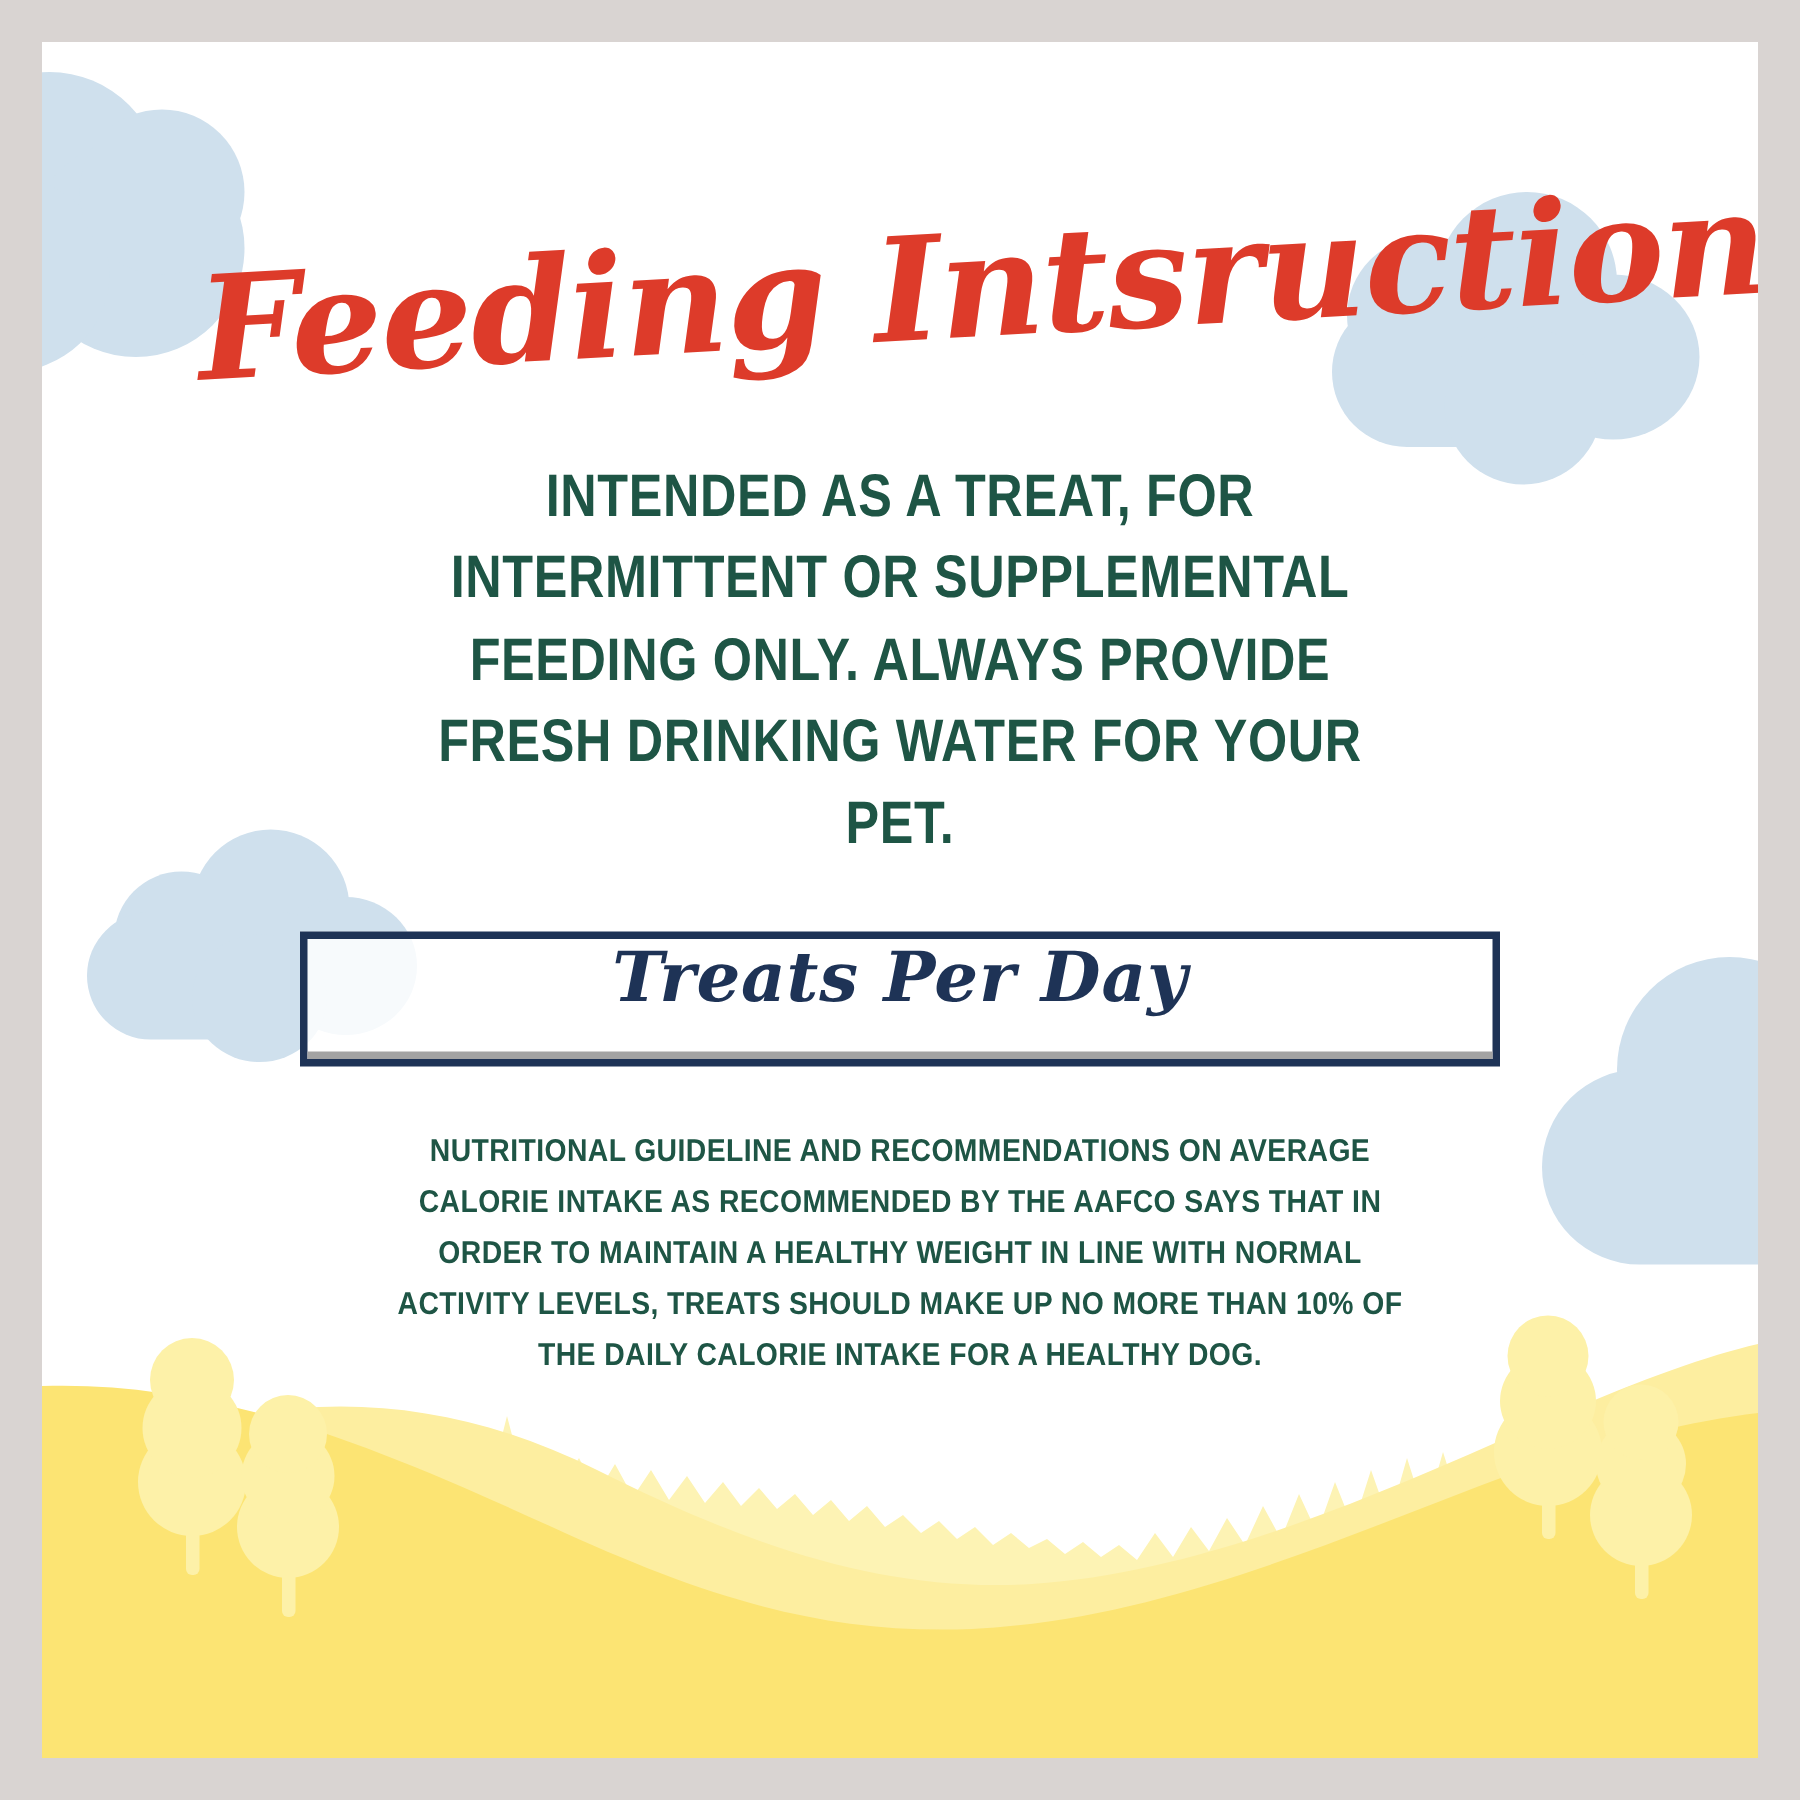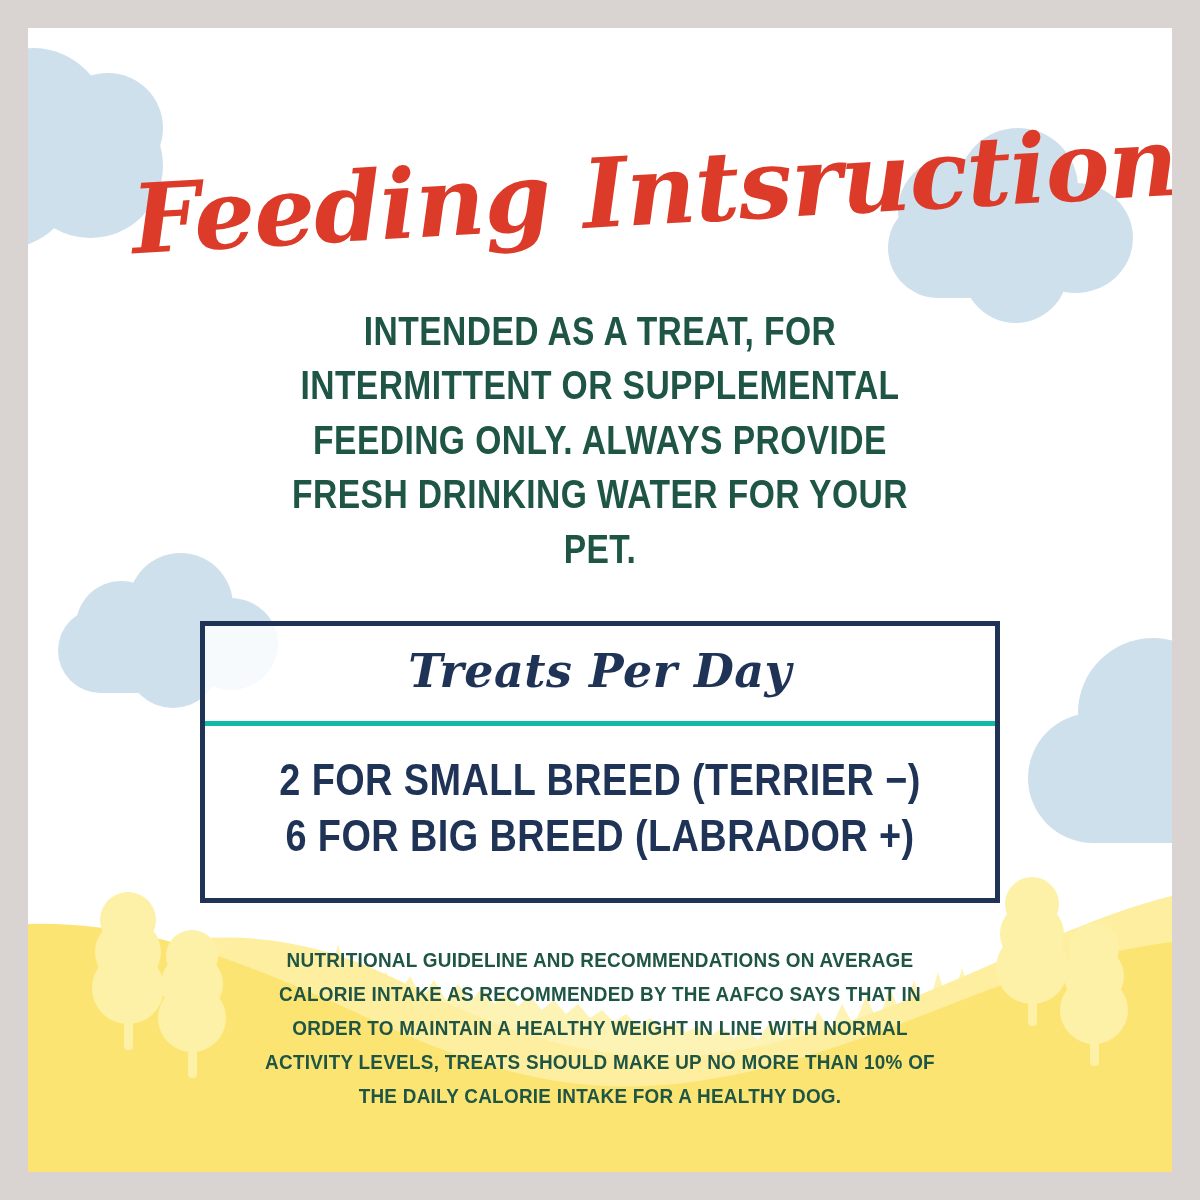--- a/index.html
+++ b/index.html
@@ -121,22 +121,22 @@
 
   
   .treats-box {
     margin: 45px auto 0;
     width: 800px;
     box-sizing: border-box;
     border: 5px solid #1e3356;
     background: rgba(255,255,255,0.82);
   }
   .treats-box-header {
-    border-bottom: 5px solid #14b8a6;
-    padding: 20px 10px 24px;
+    border-bottom: 5px solid #a3a3a3;
+    padding: 0 10px 24px;
   }
   .treats-box-header-text {
     color: #1e3356;
     font-family: "DejaVu Serif", serif;
     font-style: italic;
     font-weight: bold;
     font-size: 46px;
     line-height: 1.1;
     letter-spacing: 0.5px;
   }
@@ -252,23 +252,19 @@
     <div class="content">
 
       <h1 class="title">Feeding Intsructions</h1>
 
       <p class="intro">Intended as a treat, for intermittent or supplemental feeding only. Always provide fresh drinking water for your pet.</p>
 
       <div class="treats-box">
         <div class="treats-box-header">
           <div class="treats-box-header-text">Treats Per Day</div>
         </div>
-        <div class="treats-box-body">
-          <div class="treats-line">2 for small breed (Terrier −)</div>
-          <div class="treats-line">6 for big breed (Labrador +)</div>
-        </div>
       </div>
 
       <p class="fineprint">Nutritional guideline and recommendations on average calorie intake as recommended by the AAFCO says that in order to maintain a healthy weight in line with normal activity levels, treats should make up no more than 10% of the daily calorie intake for a healthy dog.</p>
 
     </div>
   </div>
 </div>
 
 </body></html>

